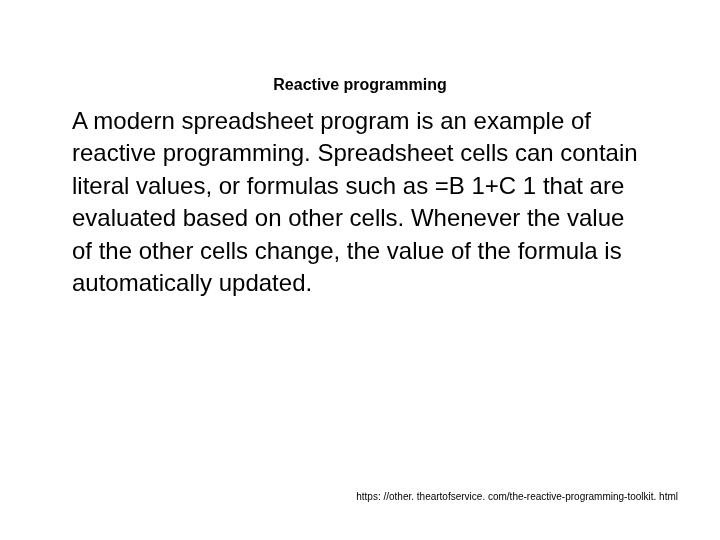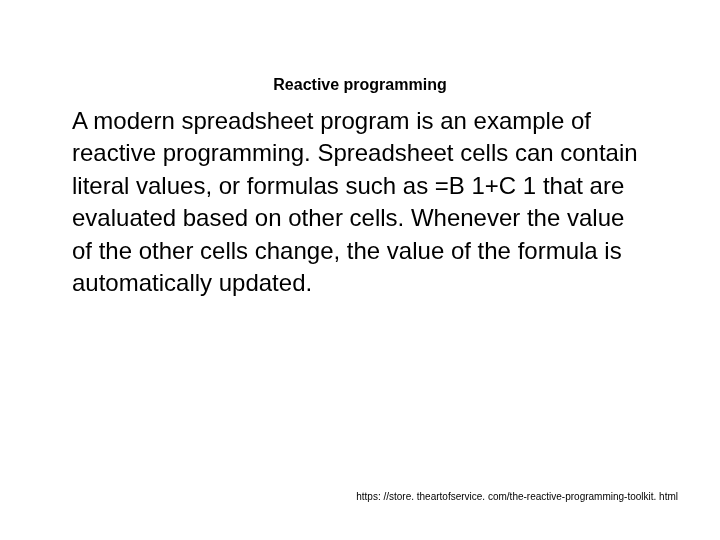--- a/index.html
+++ b/index.html
@@ -45,13 +45,13 @@
       text-align: right;
     }
   </style>
 </head>
 <body>
 
 <div class="slide-title">Reactive programming</div>
 
 <div class="slide-body">A modern spreadsheet program is an example of reactive programming. Spreadsheet cells can contain literal values, or formulas such as =B 1+C 1 that are evaluated based on other cells. Whenever the value of the other cells change, the value of the formula is automatically updated.</div>
 
-<div class="slide-footer">https: //store. theartofservice. com/the-reactive-programming-toolkit. html</div>
+<div class="slide-footer">https: //other. theartofservice. com/the-reactive-programming-toolkit. html</div>
 
 </body></html>

